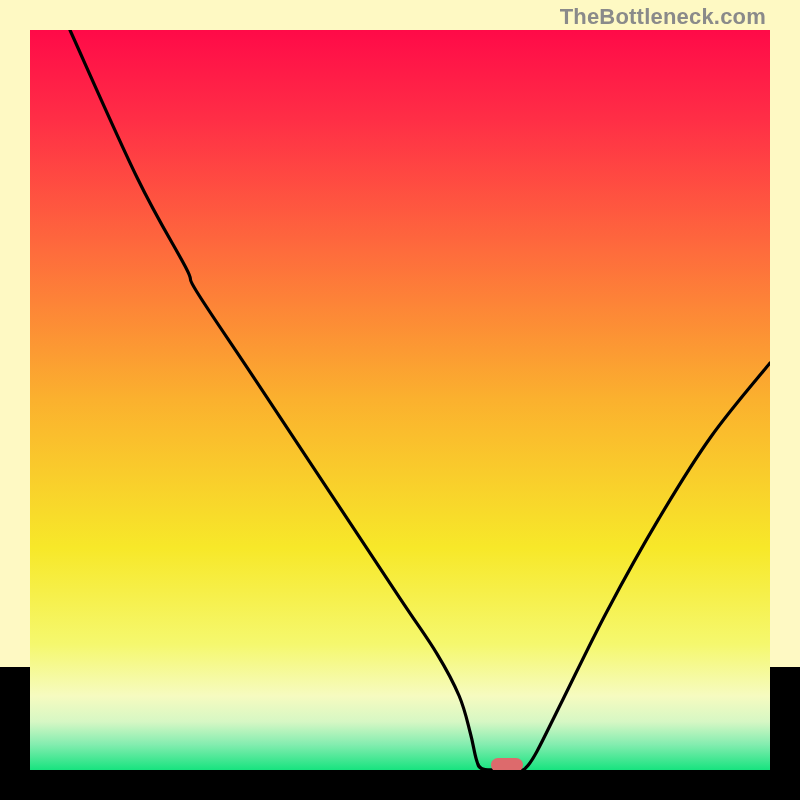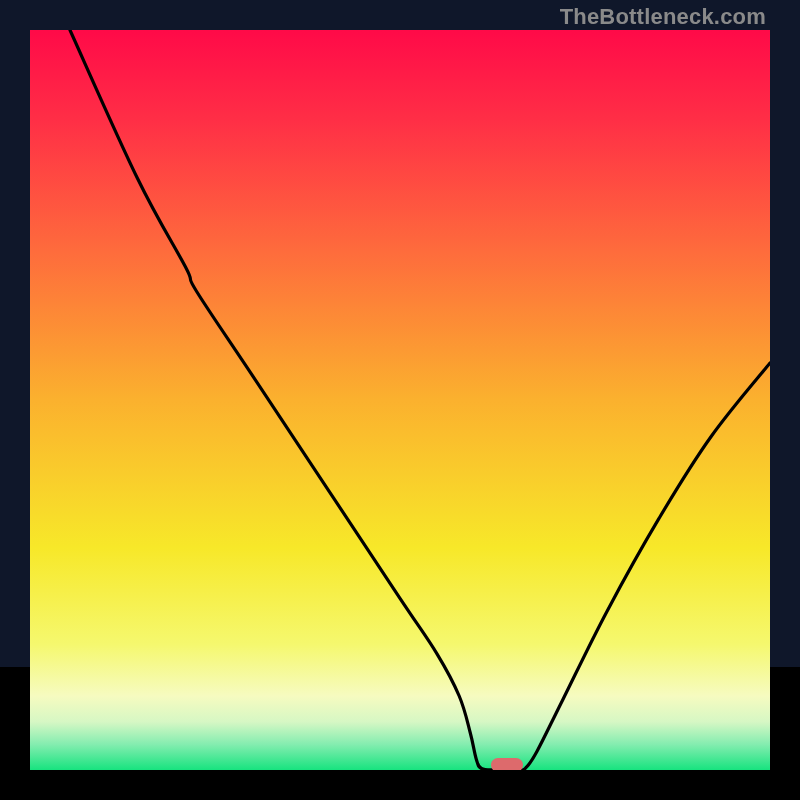--- a/index.html
+++ b/index.html
@@ -9,21 +9,21 @@
     height: 800px;
     background: #000;
     overflow: hidden;
   }
   .frame {
     position: absolute;
     left: 0;
     top: 0;
     width: 800px;
     height: 667px;
-    background: #0f172a;
+    background: #fef9c3;
   }
   .plot {
     position: absolute;
     left: 30px;
     top: 30px;
     width: 740px;
     height: 740px;
     overflow: hidden;
   }
   .gradient {

